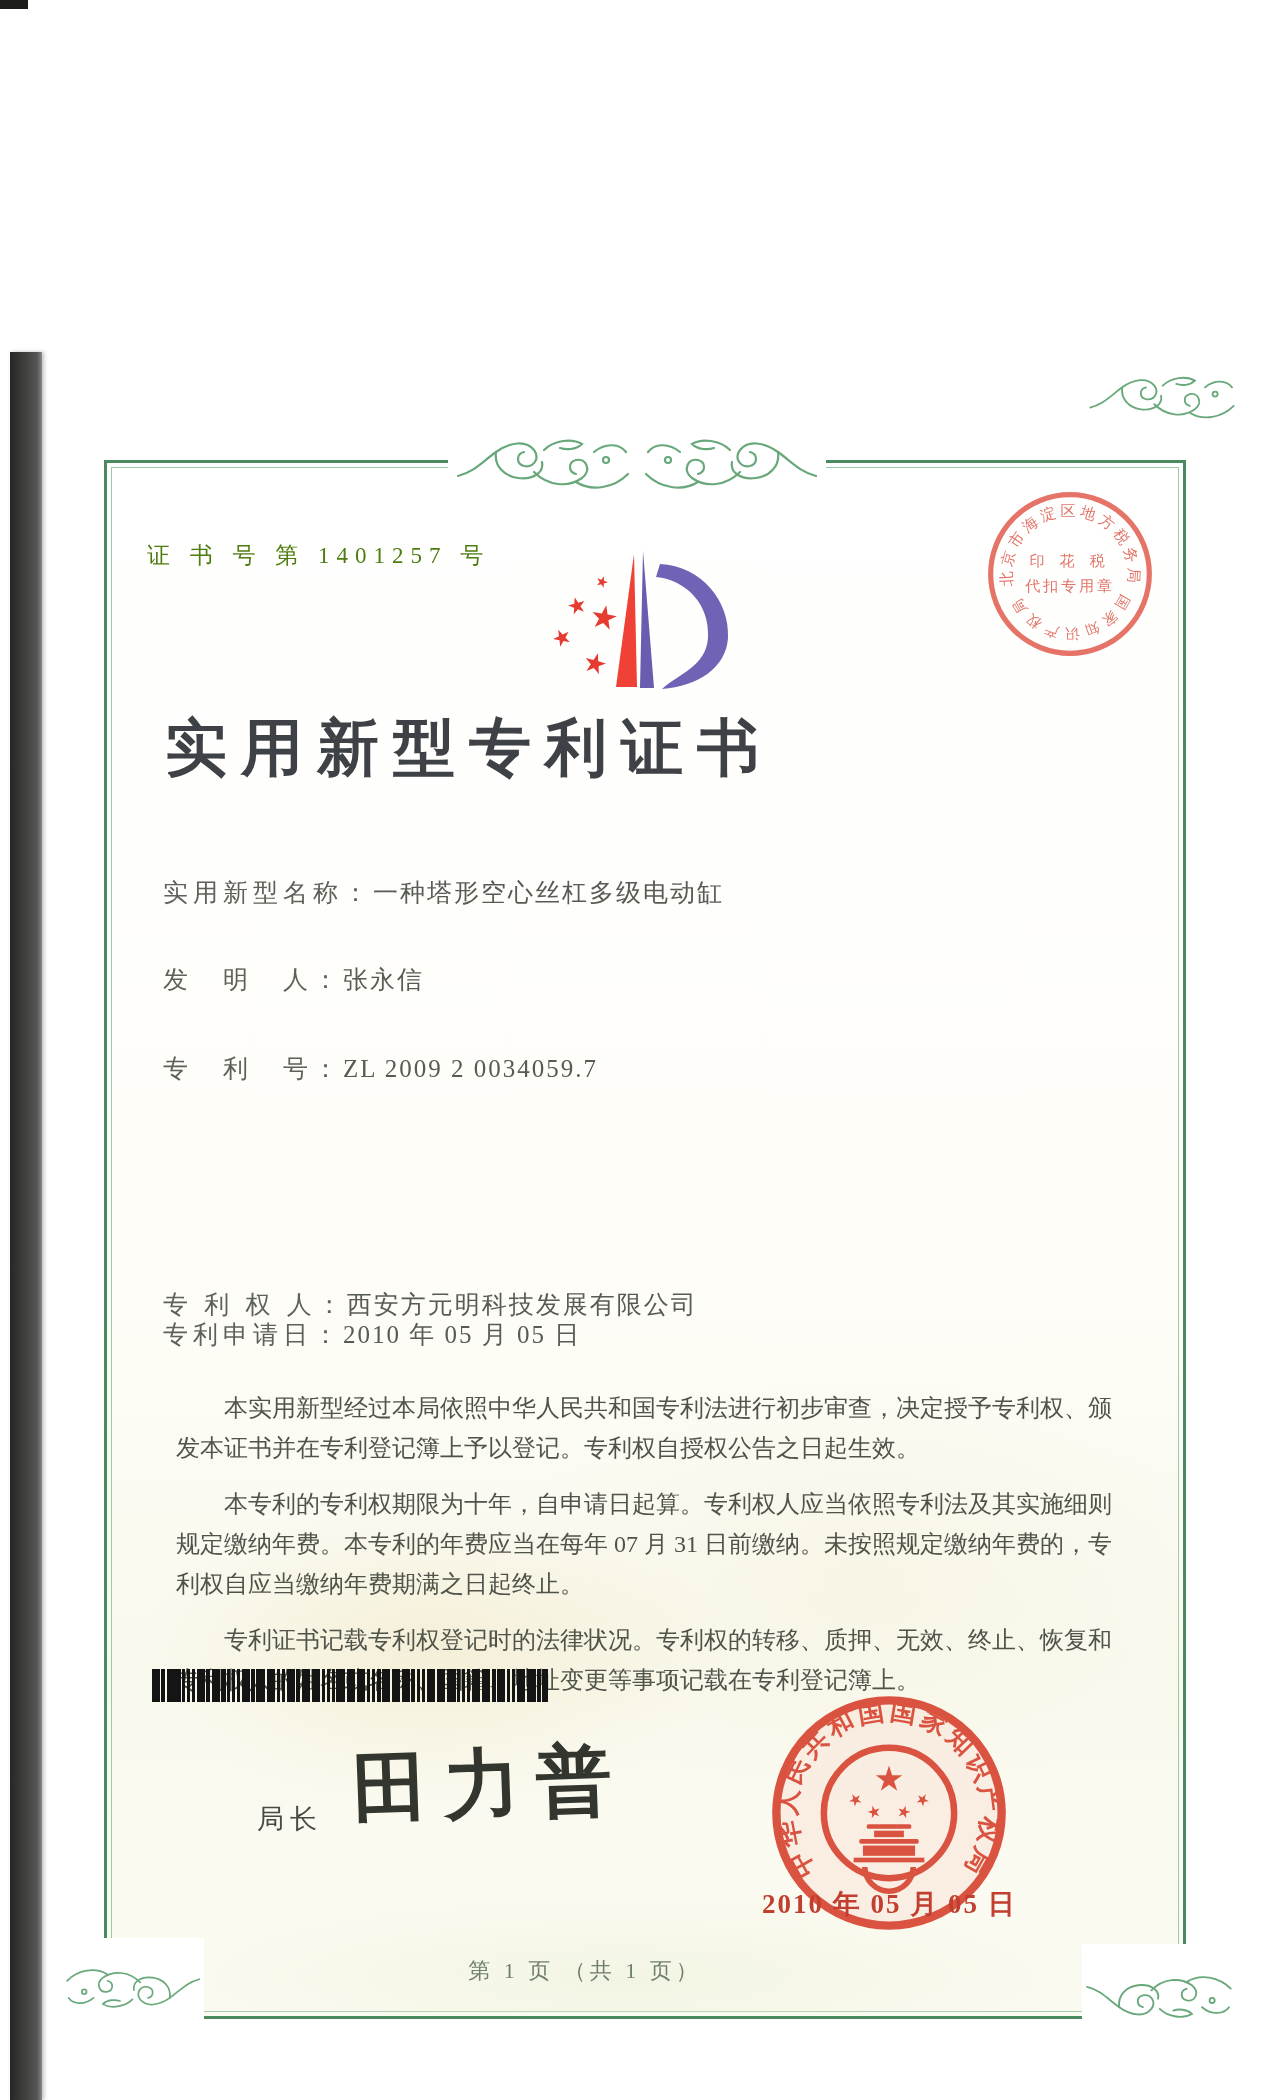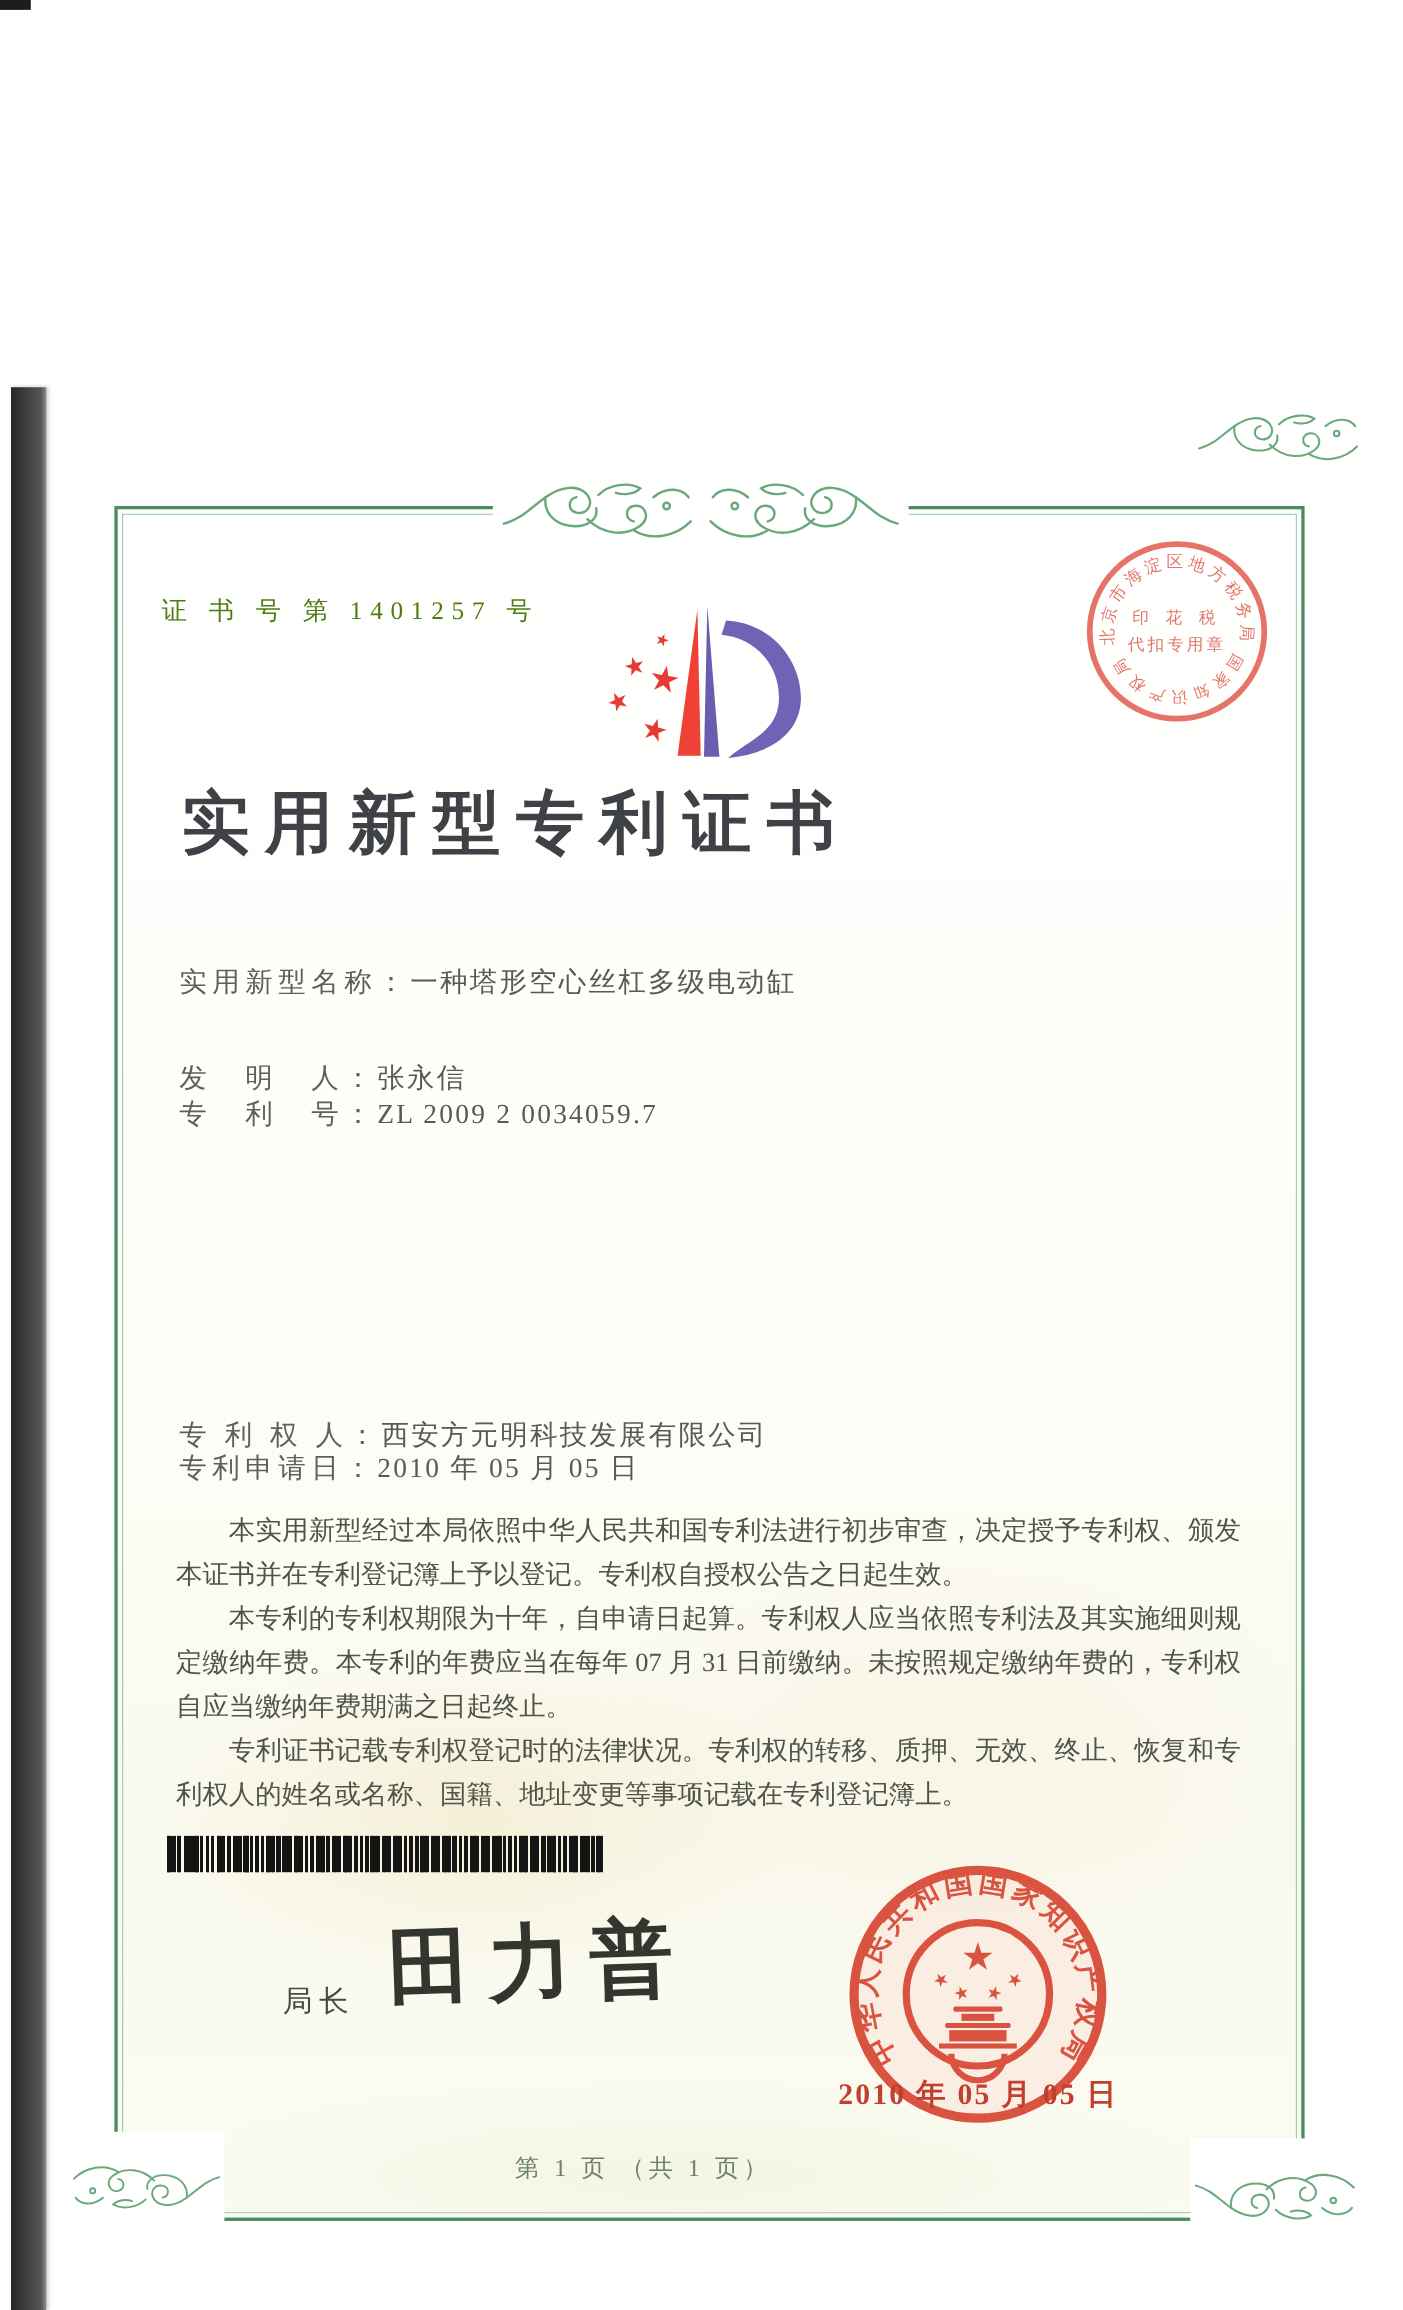--- a/index.html
+++ b/index.html
@@ -36,26 +36,26 @@
   }
   .logo{position:absolute;left:540px;top:546px;width:196px;height:148px;}
   .title{
     position:absolute;left:165px;top:706px;width:910px;text-align:left;
     font-size:62px;font-weight:bold;letter-spacing:14px;color:#3e4146;white-space:nowrap;
   }
   .tax-stamp{position:absolute;left:985px;top:489px;width:170px;height:170px;opacity:.92;}
   .field{position:absolute;left:163px;font-size:25px;color:#5c615a;white-space:nowrap;text-align:center;}
   .field .lbl{letter-spacing:5px;}
   .field .val{letter-spacing:2px;color:#565b54;}
-  .f0{top:876px}.f1{top:963px}.f2{top:996px}.f3{top:1141px}.f4{top:1288px}.f5{top:1318px}
+  .f0{top:876px}.f1{top:963px}.f2{top:1052px}.f3{top:1141px}.f4{top:1288px}.f5{top:1318px}
   .body-text{
     position:absolute;left:160px;top:1372px;width:968px;
     font-size:24px;line-height:40px;color:#4f5349;text-align:justify;
   }
-  .body-text p{margin:0;text-indent:2em;}
+  .body-text p{margin:16px;text-indent:2em;}
   .barcode{
     position:absolute;left:152px;top:1669px;width:396px;height:33px;
     background:
       repeating-linear-gradient(90deg,#141414 0 3px,transparent 3px 5px),
       repeating-linear-gradient(90deg,#141414 0 2px,transparent 2px 9px),
       repeating-linear-gradient(90deg,#141414 0 5px,transparent 5px 23px),
       repeating-linear-gradient(90deg,transparent 0 11px,#141414 11px 12px,transparent 12px 31px);
   }
   .director{position:absolute;left:257px;top:1801px;font-size:27px;letter-spacing:6px;color:#474b44;}
   .signature{

